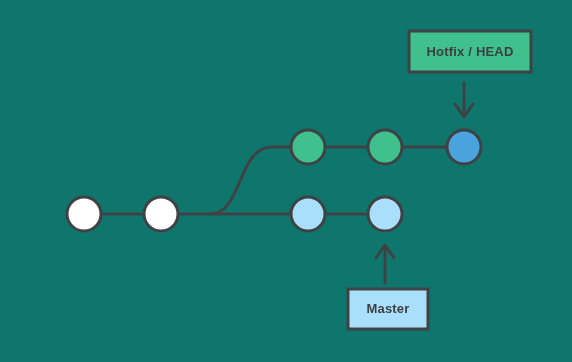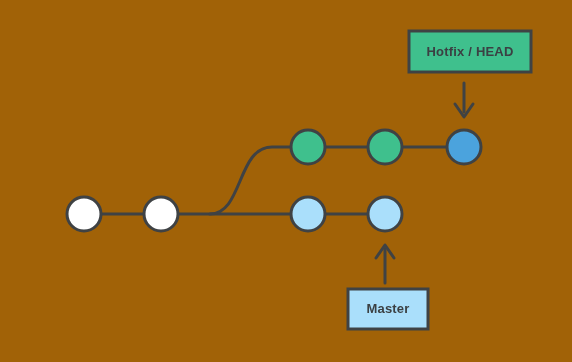--- a/index.html
+++ b/index.html
@@ -10,21 +10,21 @@
     width: 572px;
     height: 362px;
     background: #f4f4f4;
     font-family: "Liberation Sans", sans-serif;
     overflow: hidden;
   }
   #diagram-root {
     position: relative;
     width: 572px;
     height: 362px;
-    background: #a16207;
+    background: #0f766e;
   }
   svg#git-graph {
     position: absolute;
     top: 0;
     left: 0;
     width: 572px;
     height: 362px;
     display: block;
   }
   .label-box-text {

